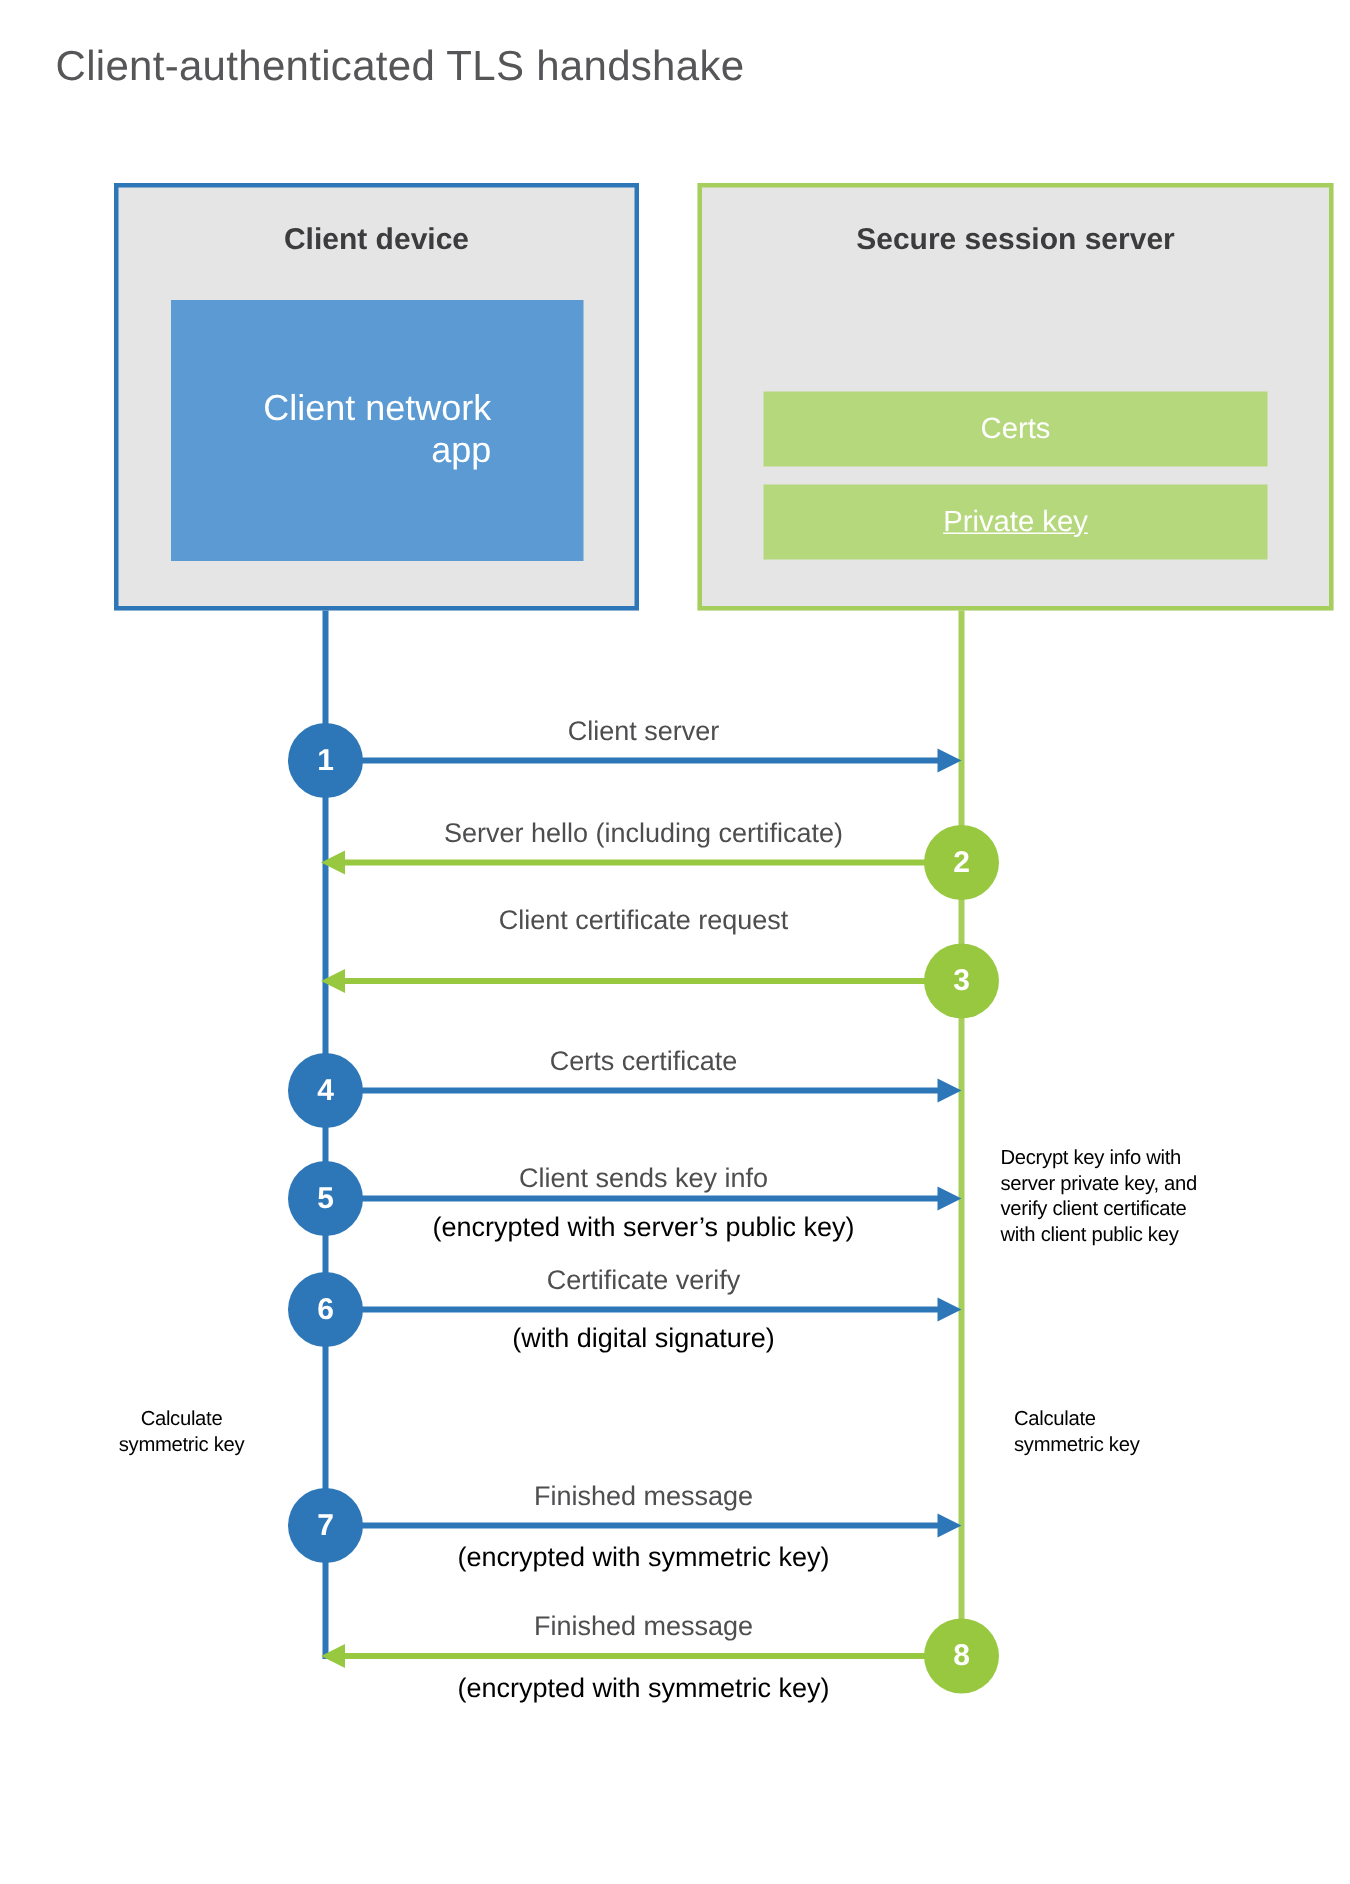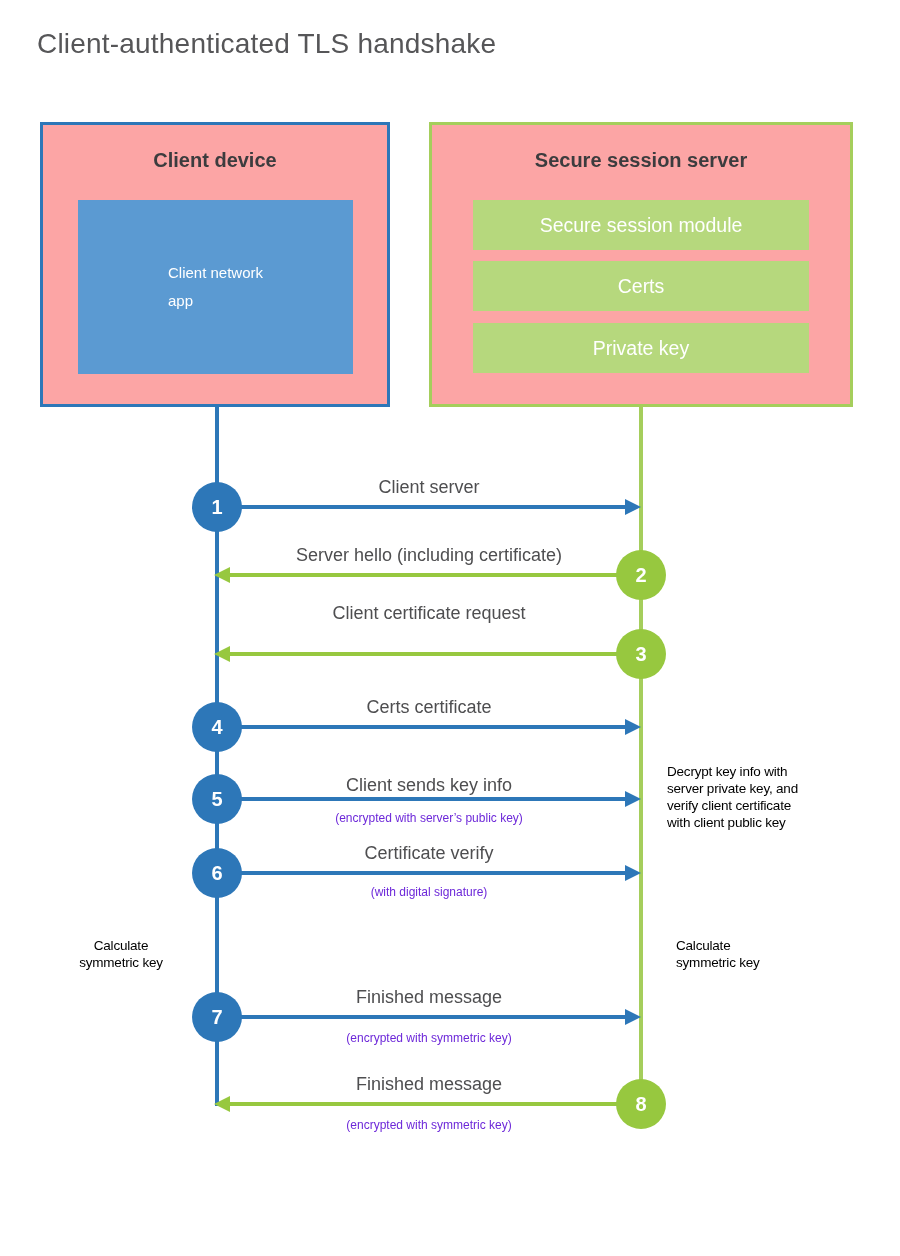--- a/index.html
+++ b/index.html
@@ -6,57 +6,57 @@
   #canvas{
     position:relative;width:900px;height:1256px;background:#ffffff;overflow:hidden;
     font-family:"Liberation Sans", sans-serif;color:#4e4e50;padding-left:36px;
   }
   
   .page-title{
     position:absolute;left:37px;top:28px;font-size:28px;font-weight:300;
     color:#565658;letter-spacing:.2px;
   }
   
-  .actor-box{position:absolute;top:122px;height:285px;border:3px solid;background:#fca5a5;box-sizing:border-box;}
+  .actor-box{position:absolute;top:122px;height:285px;border:3px solid;background:#e5e5e5;box-sizing:border-box;margin-left:36px;}
   .actor-box.client{left:40px;width:350px;border-color:#2d77b8;}
   .actor-box.server{left:429px;width:424px;border-color:#a5ce5c;}
   .actor-title{margin-top:24px;text-align:center;font-size:20px;font-weight:bold;color:#3c3c3e;}
   .client-app{
     position:absolute;left:35px;top:75px;width:275px;height:174px;background:#5b9ad2;
-    display:flex;align-items:center;justify-content:center;text-align:left;
-    color:#fff;font-size:15px;line-height:28px;white-space:pre-line;
+    display:flex;align-items:center;justify-content:center;text-align:right;
+    color:#fff;font-size:24px;line-height:28px;white-space:pre-line;
   }
   .server-bar{
     position:absolute;left:41px;width:336px;height:50px;background:#b6d87d;
     display:flex;align-items:center;justify-content:center;
     color:#fff;font-size:19.5px;
   }
   .server-bar.b0{top:75px;}
   .server-bar.b1{top:136px;}
-  .server-bar.b2{top:198px;}
+  .server-bar.b2{top:198px;text-decoration:underline;}
   
   .lifeline{position:absolute;width:4px;}
   .lifeline.blue{left:215px;top:407px;height:699px;background:#2d77b8;}
   .lifeline.green{left:639px;top:407px;height:715px;background:#a5ce5c;}
   
   .shaft{position:absolute;height:4px;}
   .shaft.blue{background:#2d77b8;left:217px;width:410px;}
   .shaft.green{background:#97c83f;left:229px;width:412px;}
   .arrowhead{position:absolute;width:0;height:0;border-top:8px solid transparent;border-bottom:8px solid transparent;}
   .arrowhead.right{border-left:16px solid #2d77b8;left:625px;}
   .arrowhead.left{border-right:16px solid #97c83f;left:214px;}
   .step-circle{
     position:absolute;width:50px;height:50px;border-radius:50%;
     display:flex;align-items:center;justify-content:center;
     color:#fff;font-size:20px;font-weight:bold;z-index:3;
   }
   .step-circle.blue{background:#2d77b8;left:192px;}
   .step-circle.green{background:#97c83f;left:616px;}
   .msg-label{position:absolute;left:217px;width:424px;text-align:center;font-size:18px;line-height:20px;color:#4e4e50;}
-  .msg-sublabel{position:absolute;left:217px;width:424px;text-align:center;font-size:12px;line-height:18px;color:#6d28d9;}
+  .msg-sublabel{position:absolute;left:217px;width:424px;text-align:center;font-size:18px;line-height:18px;color:#000000;}
   
   .side-note{position:absolute;font-size:13.5px;line-height:17px;color:#000000;white-space:pre-line;letter-spacing:-0.2px;}
   .note-decrypt{left:667px;top:763px;width:180px;text-align:left;}
   .note-calc-left{left:56px;top:937px;width:130px;text-align:center;}
   .note-calc-right{left:676px;top:937px;width:130px;text-align:left;}
 </style>
 </head>
 <body>
 
 <div id="canvas">
@@ -64,21 +64,20 @@
   <div class="page-title">Client-authenticated TLS handshake</div>
 
   <div class="actor-box client">
     <div class="actor-title">Client device</div>
     <div class="client-app">Client network
 app</div>
   </div>
 
   <div class="actor-box server">
     <div class="actor-title">Secure session server</div>
-    <div class="server-bar b0">Secure session module</div>
     <div class="server-bar b1">Certs</div>
     <div class="server-bar b2">Private key</div>
   </div>
 
   <div class="lifeline blue"></div>
   <div class="lifeline green"></div>
 
   <div>
     <div class="msg-label" style="top:477px">Client server</div>
     <div class="shaft blue" style="top:505px"></div>

